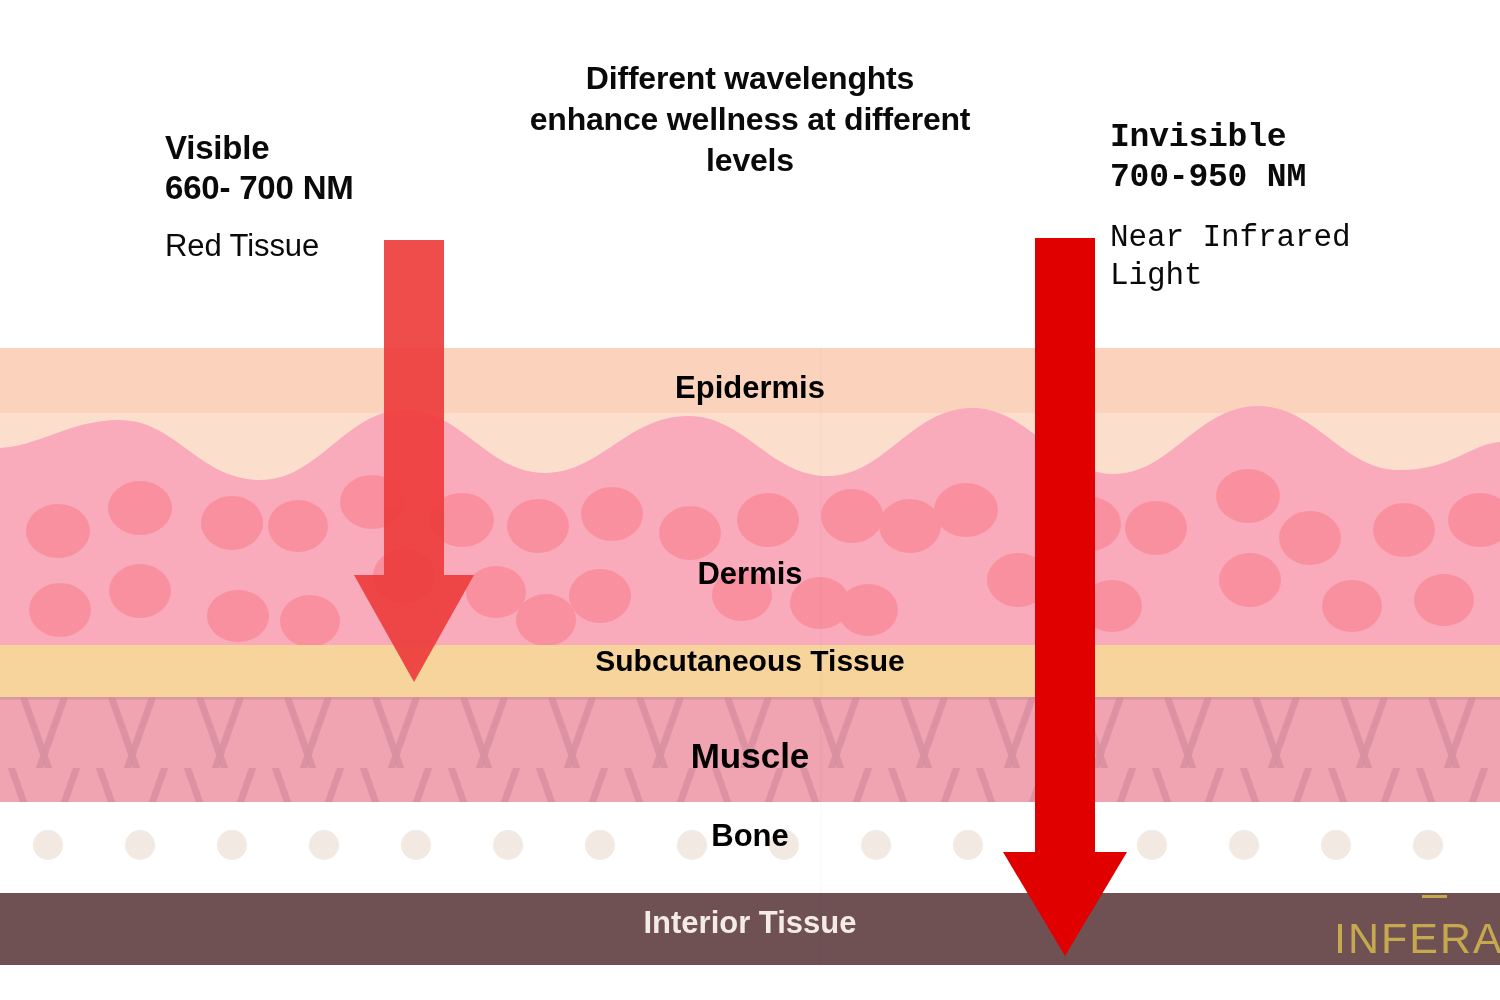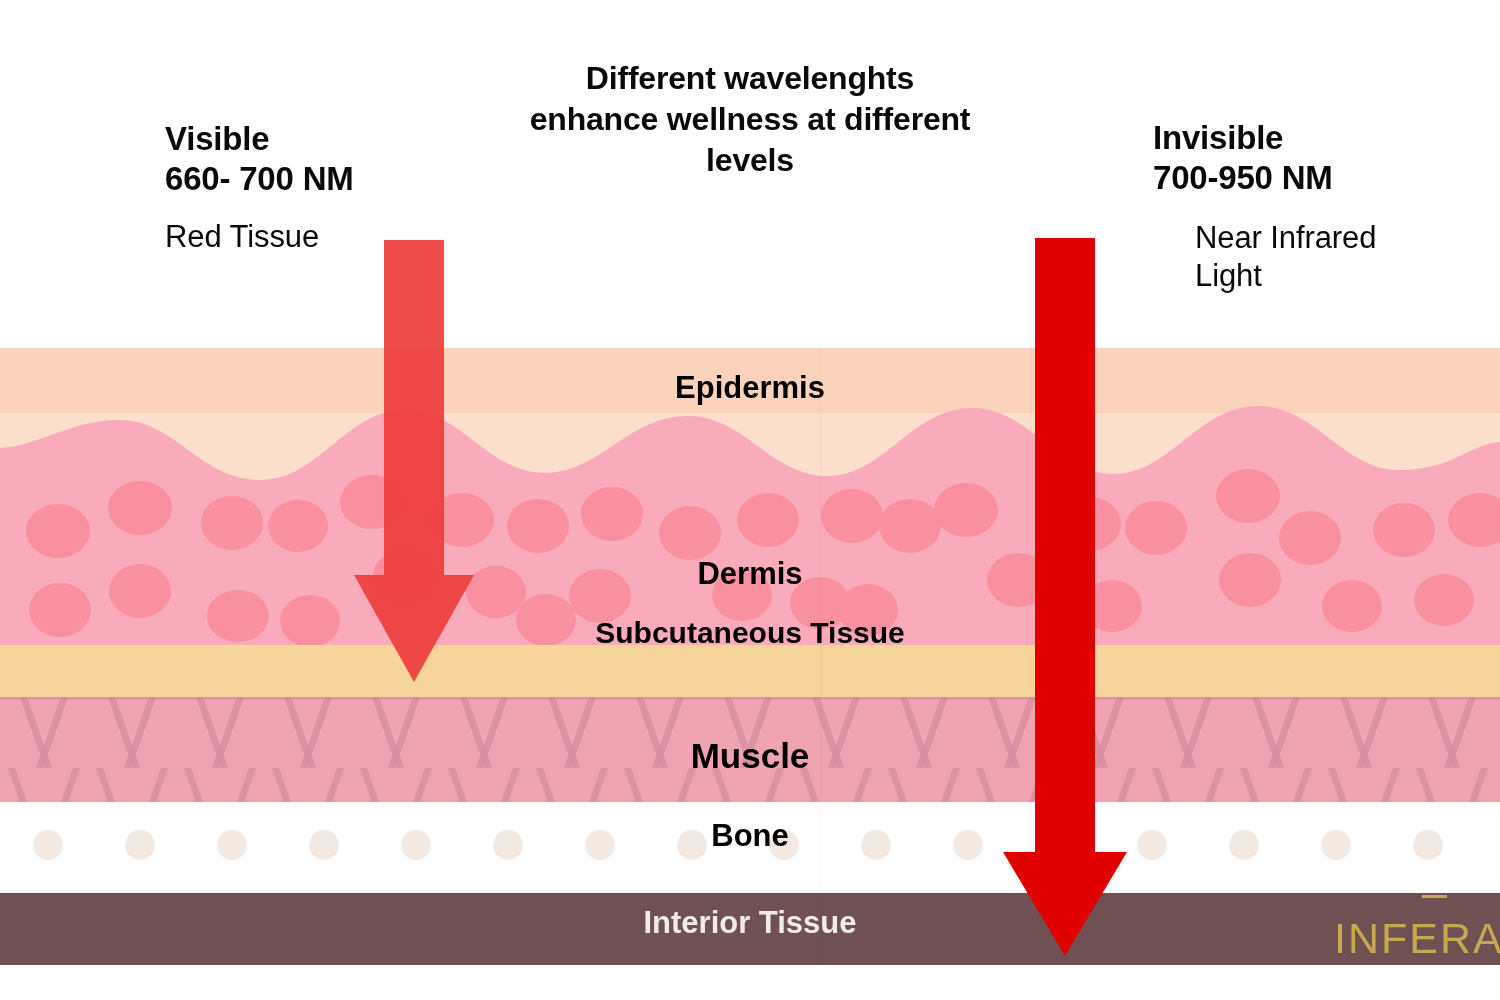--- a/index.html
+++ b/index.html
@@ -32,25 +32,25 @@
     white-space: pre-line;
   }
   .label-sub {
     font-weight: normal;
     font-size: 31px;
     line-height: 1.25;
     letter-spacing: -0.1px;
     white-space: pre-line;
   }
 
-  #label-left  { left: 165px; top: 119px; width: 330px; }
+  #label-left  { left: 165px; top: 128px; width: 330px; }
   #label-left .label-sub { margin-top: 18px; }
 
-  #label-right { left: 1153px; top: 118px; width: 300px; }
-  #label-right .label-sub { margin-top: 20px; margin-left: 42px; }
+  #label-right { left: 1110px; top: 118px; width: 300px; font-family: Liberation Mono, monospace; }
+  #label-right .label-sub { margin-top: 20px; }
 
   #headline {
     position: absolute;
     left: 470px;
     top: 58px;
     width: 560px;
     text-align: center;
     font-weight: bold;
     font-size: 32px;
     line-height: 1.28;
@@ -72,21 +72,21 @@
   .layer-label {
     position: absolute;
     width: 1500px;
     text-align: center;
     font-weight: bold;
     color: #000000;
     pointer-events: none;
   }
   #lbl-epidermis    { top: 370px;  font-size: 31px; }
   #lbl-dermis       { top: 556px;  font-size: 31px; }
-  #lbl-subcutaneous { top: 616px;  font-size: 30px; }
+  #lbl-subcutaneous { top: 644px;  font-size: 30px; }
   #lbl-muscle       { top: 736px;  font-size: 35px; }
   #lbl-bone         { top: 818px;  font-size: 31px; }
   #lbl-interior     { top: 905px;  font-size: 31px; color: #f3ece4; }
 
   
   .arrow { position: absolute; }
   #arrow-left  { left: 352px;  top: 240px; }
   #arrow-right { left: 1000px; top: 238px; }
 
   

